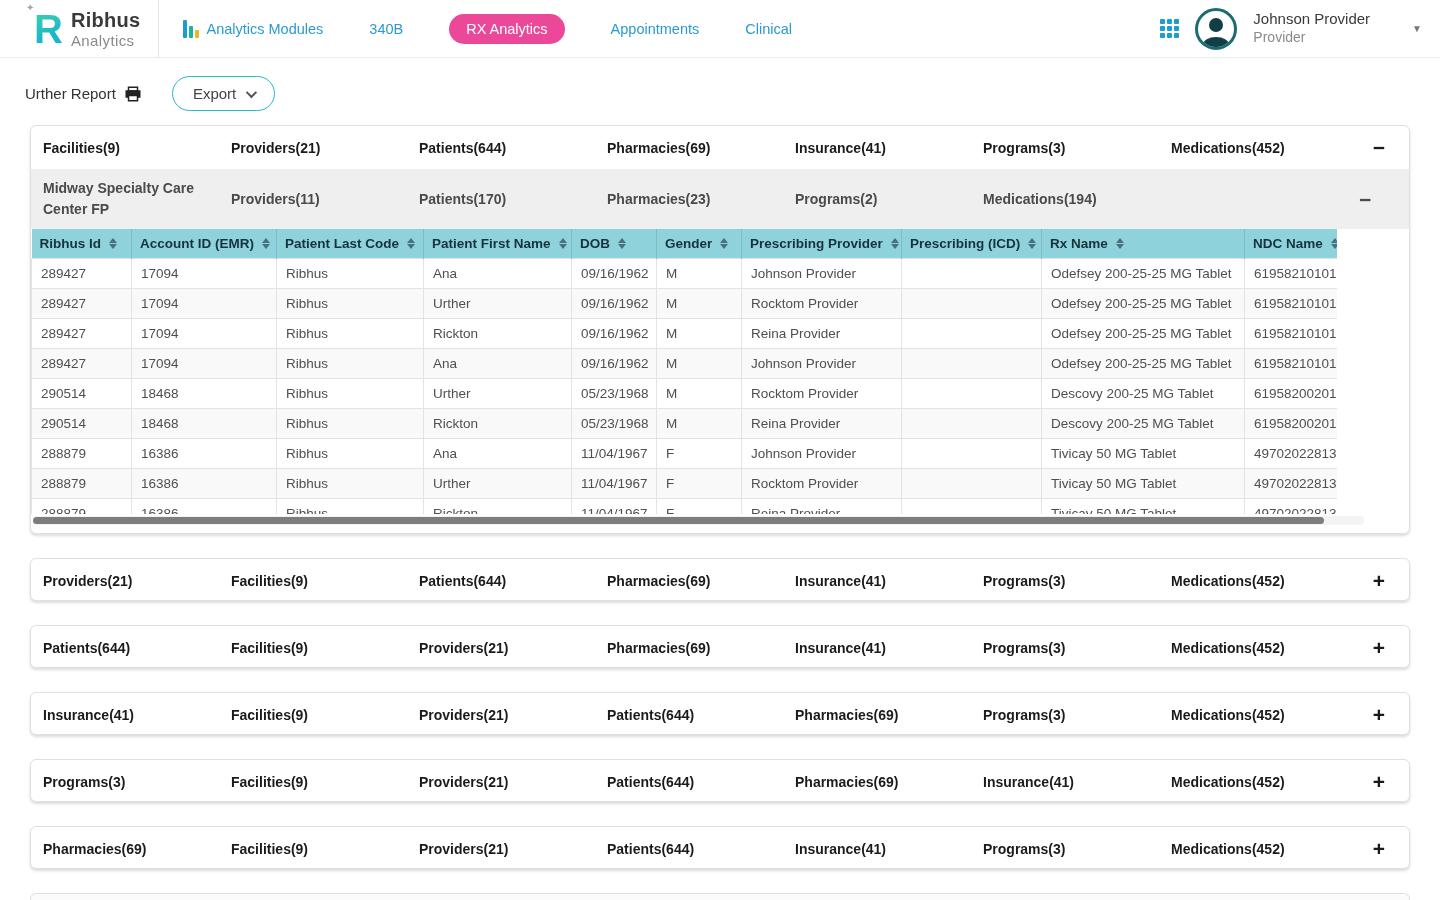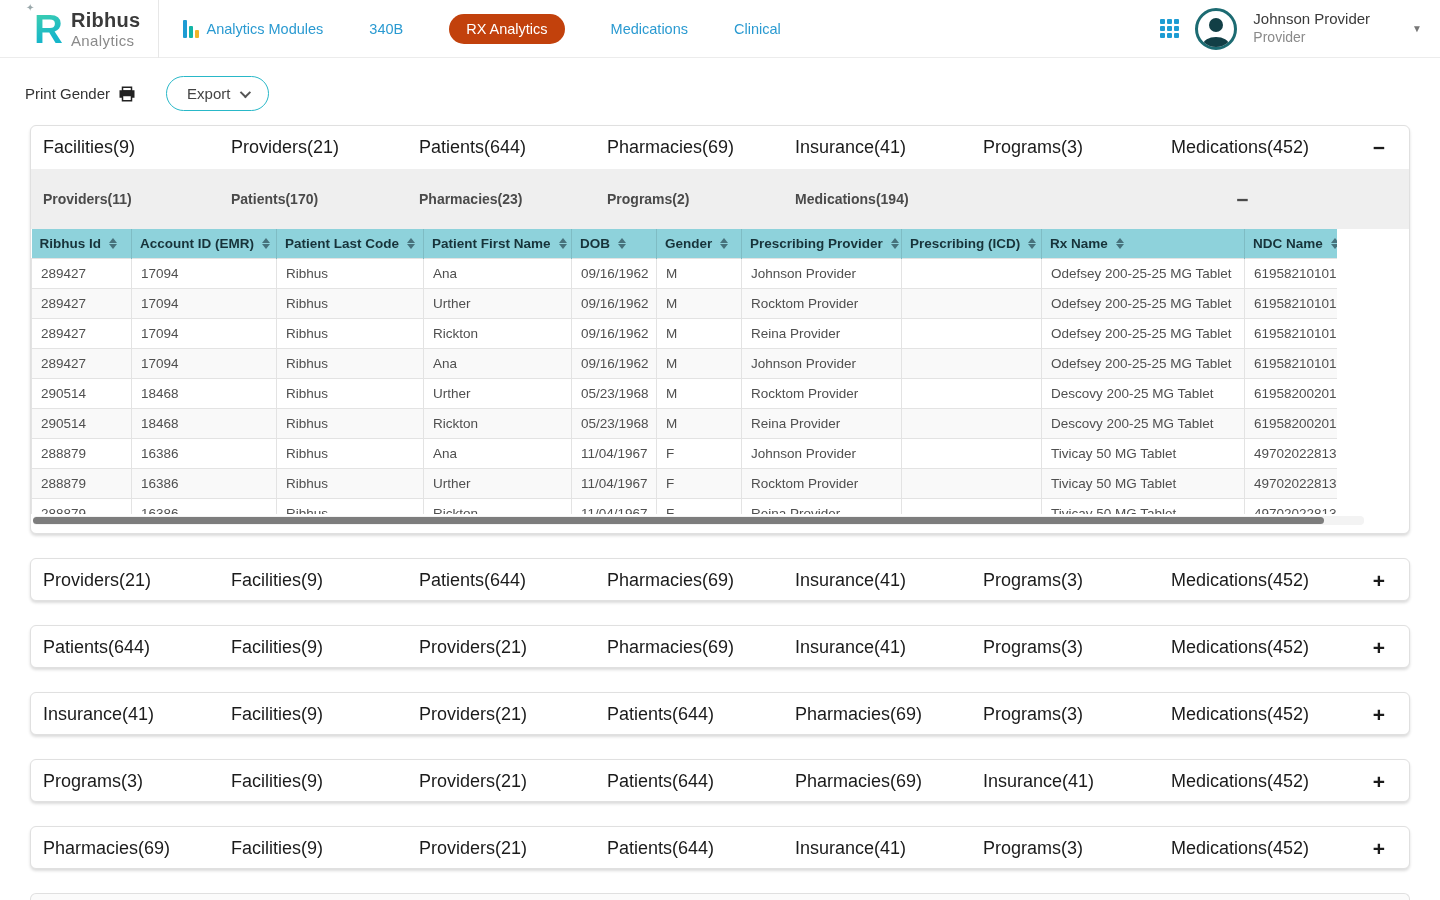--- a/index.html
+++ b/index.html
@@ -13,21 +13,21 @@
     background:linear-gradient(160deg,#3fd0ae 10%,#17b6c9 70%); -webkit-background-clip:text; background-clip:text; color:transparent;
     position:relative; padding-left:4px;}
   .logo-r::before { content:"✦"; position:absolute; left:-4px; top:-6px; font-size:10px; color:#9aa8ab; }
   .brand-text { display:flex; flex-direction:column; justify-content:center; }
   .brand-name { font-size:20px; font-weight:700; color:#3a3a3a; letter-spacing:.3px; }
   .brand-sub { font-size:15px; color:#8a8a8a; letter-spacing:.4px; }
   .v-div { width:1px; height:58px; background:#e7e7e7; }
 
   .nav { display:flex; align-items:center; gap:46px; padding-left:24px; }
   .nav-item { font-size:14.5px; color:#2a9ad1; cursor:pointer; display:flex; align-items:center; gap:7px; white-space:nowrap; }
-  .nav-item.active { background:#c2410c; color:#fff; padding:7px 17px; border-radius:17px; }
+  .nav-item.active { background:#ec4899; color:#fff; padding:7px 17px; border-radius:17px; }
   .bars-icon { display:flex; align-items:flex-end; gap:2px; height:18px; }
   .bars-icon i { display:block; width:4px; border-radius:1px; }
   .bars-icon .b1 { height:18px; background:#1d9cd3; }
   .bars-icon .b2 { height:12px; background:#12b5a6; }
   .bars-icon .b3 { height:8px;  background:#f0b429; }
 
   .top-right { margin-left:auto; display:flex; align-items:center; gap:16px; padding-right:18px; }
   .grid-icon { display:grid; grid-template-columns:repeat(3,5px); grid-auto-rows:5px; gap:2px; cursor:pointer; }
   .grid-icon i { background:#1d9cd3; border-radius:1px; }
   .avatar { width:42px; height:42px; border-radius:50%; border:3px solid #1c6b72; background:#fff; position:relative; overflow:hidden; cursor:pointer; }
@@ -42,21 +42,21 @@
   .toolbar { display:flex; align-items:center; gap:30px; padding:18px 0 14px 25px; }
   .print-report { display:flex; align-items:center; gap:8px; font-size:15px; color:#333; cursor:pointer; }
   .export-btn { display:flex; align-items:center; gap:10px; border:1px solid #29b8c8; border-radius:19px;
     padding:8px 20px; font-size:15px; color:#444; background:#fff; cursor:pointer; }
   .chev { width:8px; height:8px; border-right:2px solid #555; border-bottom:2px solid #555; transform:rotate(45deg) translateY(-2px); }
 
   
   .content { padding:0 30px; }
   .panel { border:1px solid #e0e0e0; border-radius:6px; box-shadow:0 2px 3px rgba(0,0,0,.14); background:#fff; margin-bottom:24px; overflow:hidden; }
   .panel-head { display:grid; grid-template-columns:repeat(7,1fr) 40px; align-items:center; min-height:43px; padding:0 10px 0 12px; cursor:pointer; }
-  .phead-label { font-size:18px; font-weight:400; color:#1b1b1b; white-space:nowrap; }
+  .phead-label { font-size:14px; font-weight:700; color:#1b1b1b; white-space:nowrap; }
   .toggle { font-size:21px; font-weight:700; color:#1b1b1b; text-align:center; cursor:pointer; line-height:1; }
 
   .facility-row { display:grid; grid-template-columns:repeat(7,1fr) 40px; align-items:center; background:#efefef;
     min-height:60px; padding:6px 10px 6px 12px; cursor:pointer; }
   .fac-name { font-size:14px; font-weight:700; color:#4a4a4a; line-height:1.5; max-width:175px; }
   .fac-count { font-size:14px; font-weight:700; color:#4a4a4a; white-space:nowrap; }
   .facility-row .toggle { color:#4a4a4a; margin-right:45px; }
 
   
   .table-zone { padding:0 0 0 0; }
@@ -99,21 +99,21 @@
         </span>
         <span>Analytics Modules</span>
       </div>
       <div class="nav-item">
         <span>340B</span>
       </div>
       <div class="nav-item active">
         <span>RX Analytics</span>
       </div>
       <div class="nav-item">
-        <span>Medications</span>
+        <span>Appointments</span>
       </div>
       <div class="nav-item">
         <span>Clinical</span>
       </div>
     </nav>
   <div class="top-right">
     <div class="grid-icon">
       <i></i>
         <i></i>
         <i></i>
@@ -131,21 +131,21 @@
     <div class="user-block">
       <span class="user-name">Johnson Provider</span>
       <span class="user-role">Provider</span>
     </div>
     <span class="caret">▼</span>
   </div>
 </header>
 
 <div class="toolbar">
   <div class="print-report">
-    <span>Print Gender</span>
+    <span>Urther Report</span>
     <svg width="18" height="18" viewBox="0 0 24 24" fill="none" stroke="#222" stroke-width="2">
       <rect x="6" y="3" width="12" height="5"></rect>
       <rect x="3" y="8" width="18" height="8" fill="#222"></rect>
       <rect x="6" y="14" width="12" height="7" fill="#fff" stroke="#222"></rect>
     </svg>
   </div>
   <button class="export-btn">
     <span>Export</span>
     <span class="chev"></span>
   </button>
@@ -158,20 +158,21 @@
         <span class="phead-label">Facilities(9)</span>
         <span class="phead-label">Providers(21)</span>
         <span class="phead-label">Patients(644)</span>
         <span class="phead-label">Pharmacies(69)</span>
         <span class="phead-label">Insurance(41)</span>
         <span class="phead-label">Programs(3)</span>
         <span class="phead-label">Medications(452)</span>
         <span class="toggle">−</span>
       </div>
     <div class="facility-row" id="facility-row">
+        <span class="fac-name">Midway Specialty Care Center FP</span>
         <span class="fac-count">Providers(11)</span>
         <span class="fac-count">Patients(170)</span>
         <span class="fac-count">Pharmacies(23)</span>
         <span class="fac-count">Programs(2)</span>
         <span class="fac-count">Medications(194)</span>
         <span></span>
         <span class="toggle">−</span>
       </div>
     <div class="table-zone">
       <div class="table-clip">

